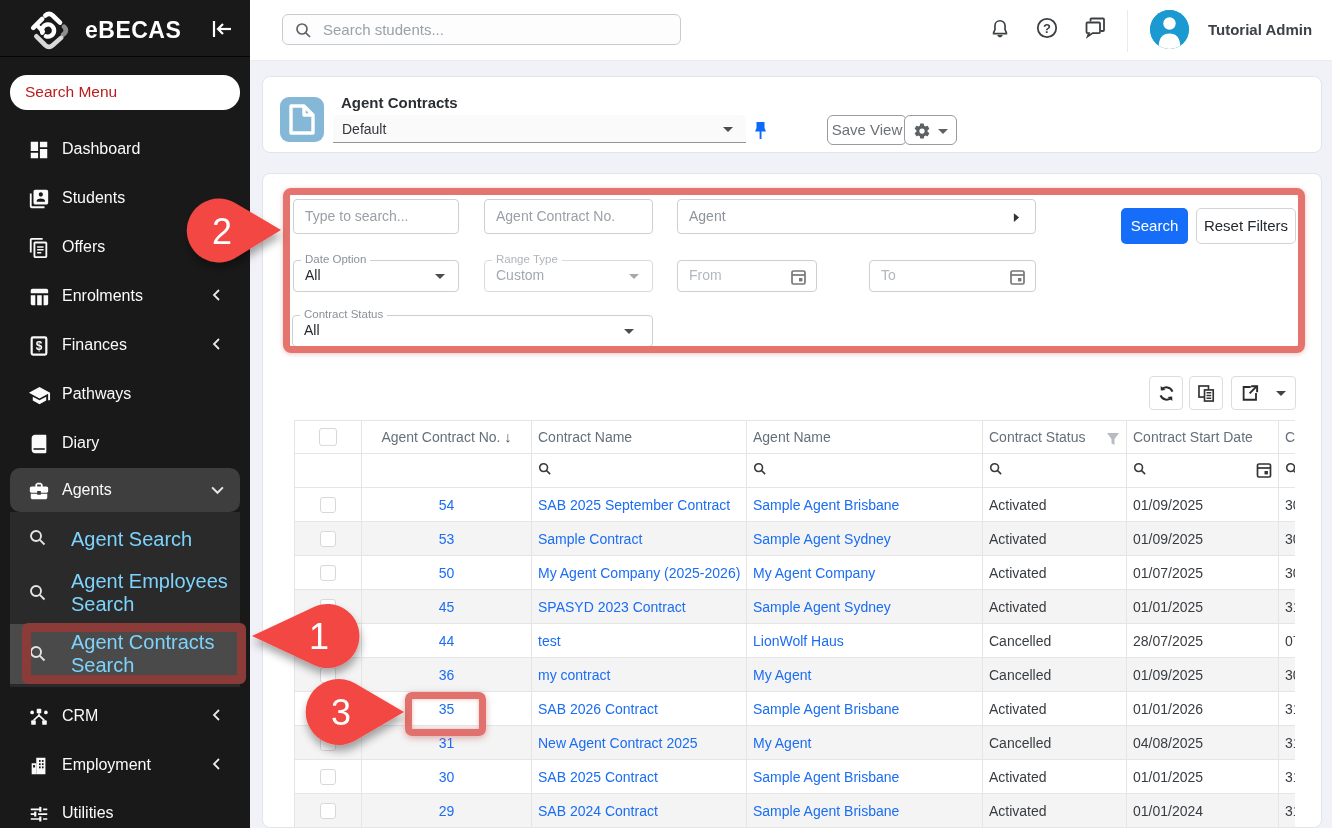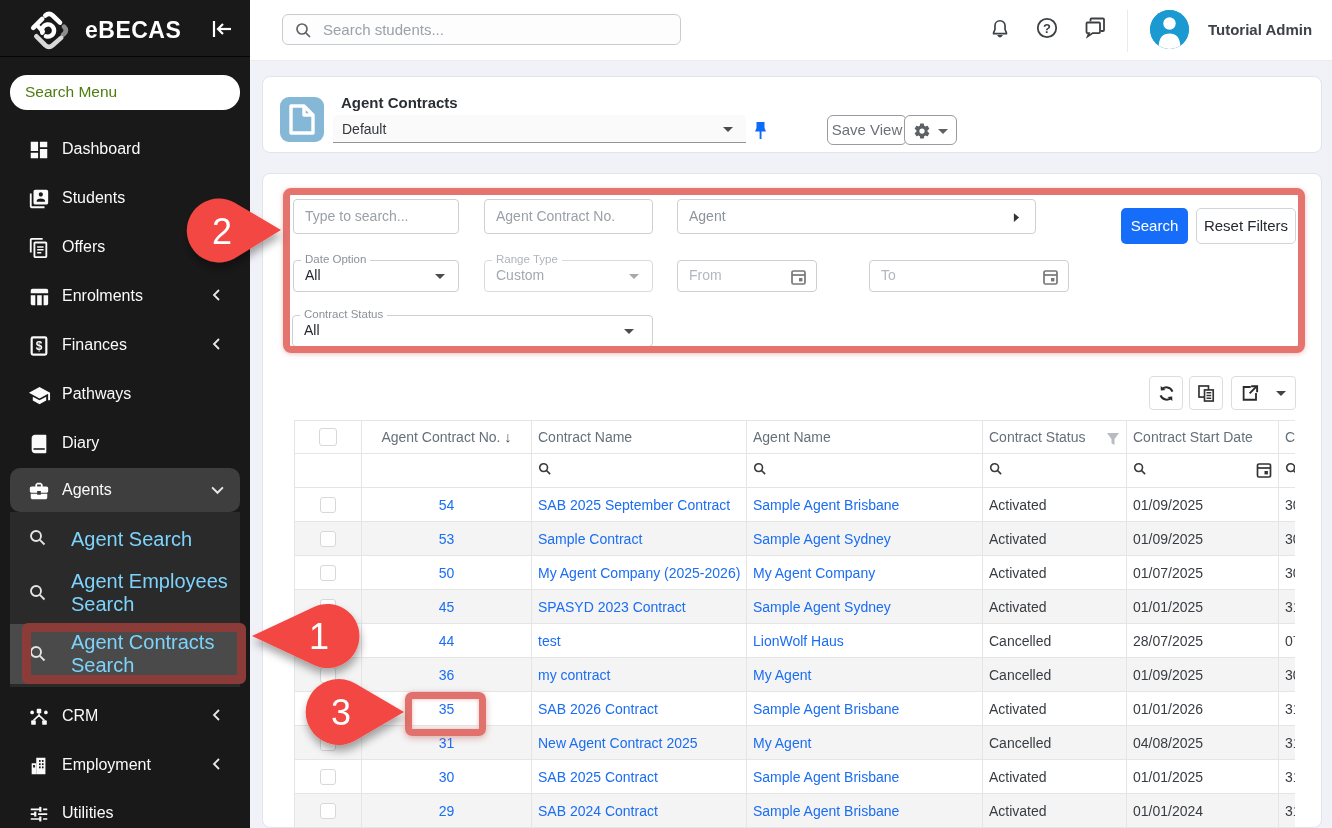--- a/index.html
+++ b/index.html
@@ -62,21 +62,21 @@
   tbody tr.alt { background:#f4f4f4; }
   td.dark { color:#383d42; }
   .cb { width:16px; height:16px; border:1px solid #d8d8d8; border-radius:3px; background:#fff; margin:0 auto; }
   .hcb { width:18px; height:18px; }
 
   
   #sidebar { left:0; top:0; width:250px; height:828px; background:#191919; z-index:10; }
   #sbhead { position:absolute; left:0; top:0; width:250px; height:57px; border-bottom:1px solid #050505; }
   #sbtitle { position:absolute; left:85px; top:17px; font-size:23px; font-weight:bold; color:#fff; letter-spacing:0.5px; }
   #sbsearch { position:absolute; left:10px; top:75px; width:230px; height:35px; background:#fff; border-radius:17px; }
-  #sbsearch span { position:absolute; left:15px; top:8px; font-size:15.5px; color:#4d7c0f; }
+  #sbsearch span { position:absolute; left:15px; top:8px; font-size:15.5px; color:#b91c1c; }
   .mi { position:absolute; left:0; width:250px; height:49px; }
   .mi .txt { position:absolute; left:62px; top:16px; font-size:16px; color:#fafafa; }
   .mi svg.ic { position:absolute; left:28px; top:15px; }
   .chev { position:absolute; left:211px; top:18px; }
   #agents-row { top:468px; height:44px; left:10px; width:230px; background:#3e3e3e;border-radius:10px; }
   #agents-row .txt { left:52px; top:13px; }
   #agents-row svg.ic { left:18px; top:12px; }
   #submenu { position:absolute; left:10px; top:512px; width:230px; height:175px; background:#2a2a2a; }
   .smi { position:absolute; left:0; width:230px; color:#7dd3fc; font-size:20px; }
   .smi .txt { position:absolute; left:61px; line-height:22.5px; }
@@ -175,21 +175,21 @@
       <div class="caret"></div>
     </div>
   <div class="fin" style="left:414px;top:86px;width:140px;height:32px">
       <span class="ph" style="top:6px;color:#b3b8be">From</span>
     <svg style="position:absolute;right:10px;top:8px" width="15" height="16" viewBox="0 0 15 16">
         <rect x="1" y="2" width="13" height="13" rx="1.5" fill="none" stroke="#777" stroke-width="1.7"></rect>
         <line x1="1" y1="6" x2="14" y2="6" stroke="#777" stroke-width="1.7"></line>
         <rect x="8" y="9" width="3.4" height="3.4" fill="#777"></rect>
       </svg>
   </div>
-  <div class="fin" style="left:606px;top:86px;width:200px;height:32px">
+  <div class="fin" style="left:606px;top:86px;width:167px;height:32px">
       <span class="ph" style="top:6px;color:#b3b8be">To</span>
     <svg style="position:absolute;right:10px;top:8px" width="15" height="16" viewBox="0 0 15 16">
         <rect x="1" y="2" width="13" height="13" rx="1.5" fill="none" stroke="#777" stroke-width="1.7"></rect>
         <line x1="1" y1="6" x2="14" y2="6" stroke="#777" stroke-width="1.7"></line>
         <rect x="8" y="9" width="3.4" height="3.4" fill="#777"></rect>
       </svg>
   </div>
 
   <div class="ff" style="left:29px;top:141px;width:361px;height:32px">
       <label>Contract Status</label>

